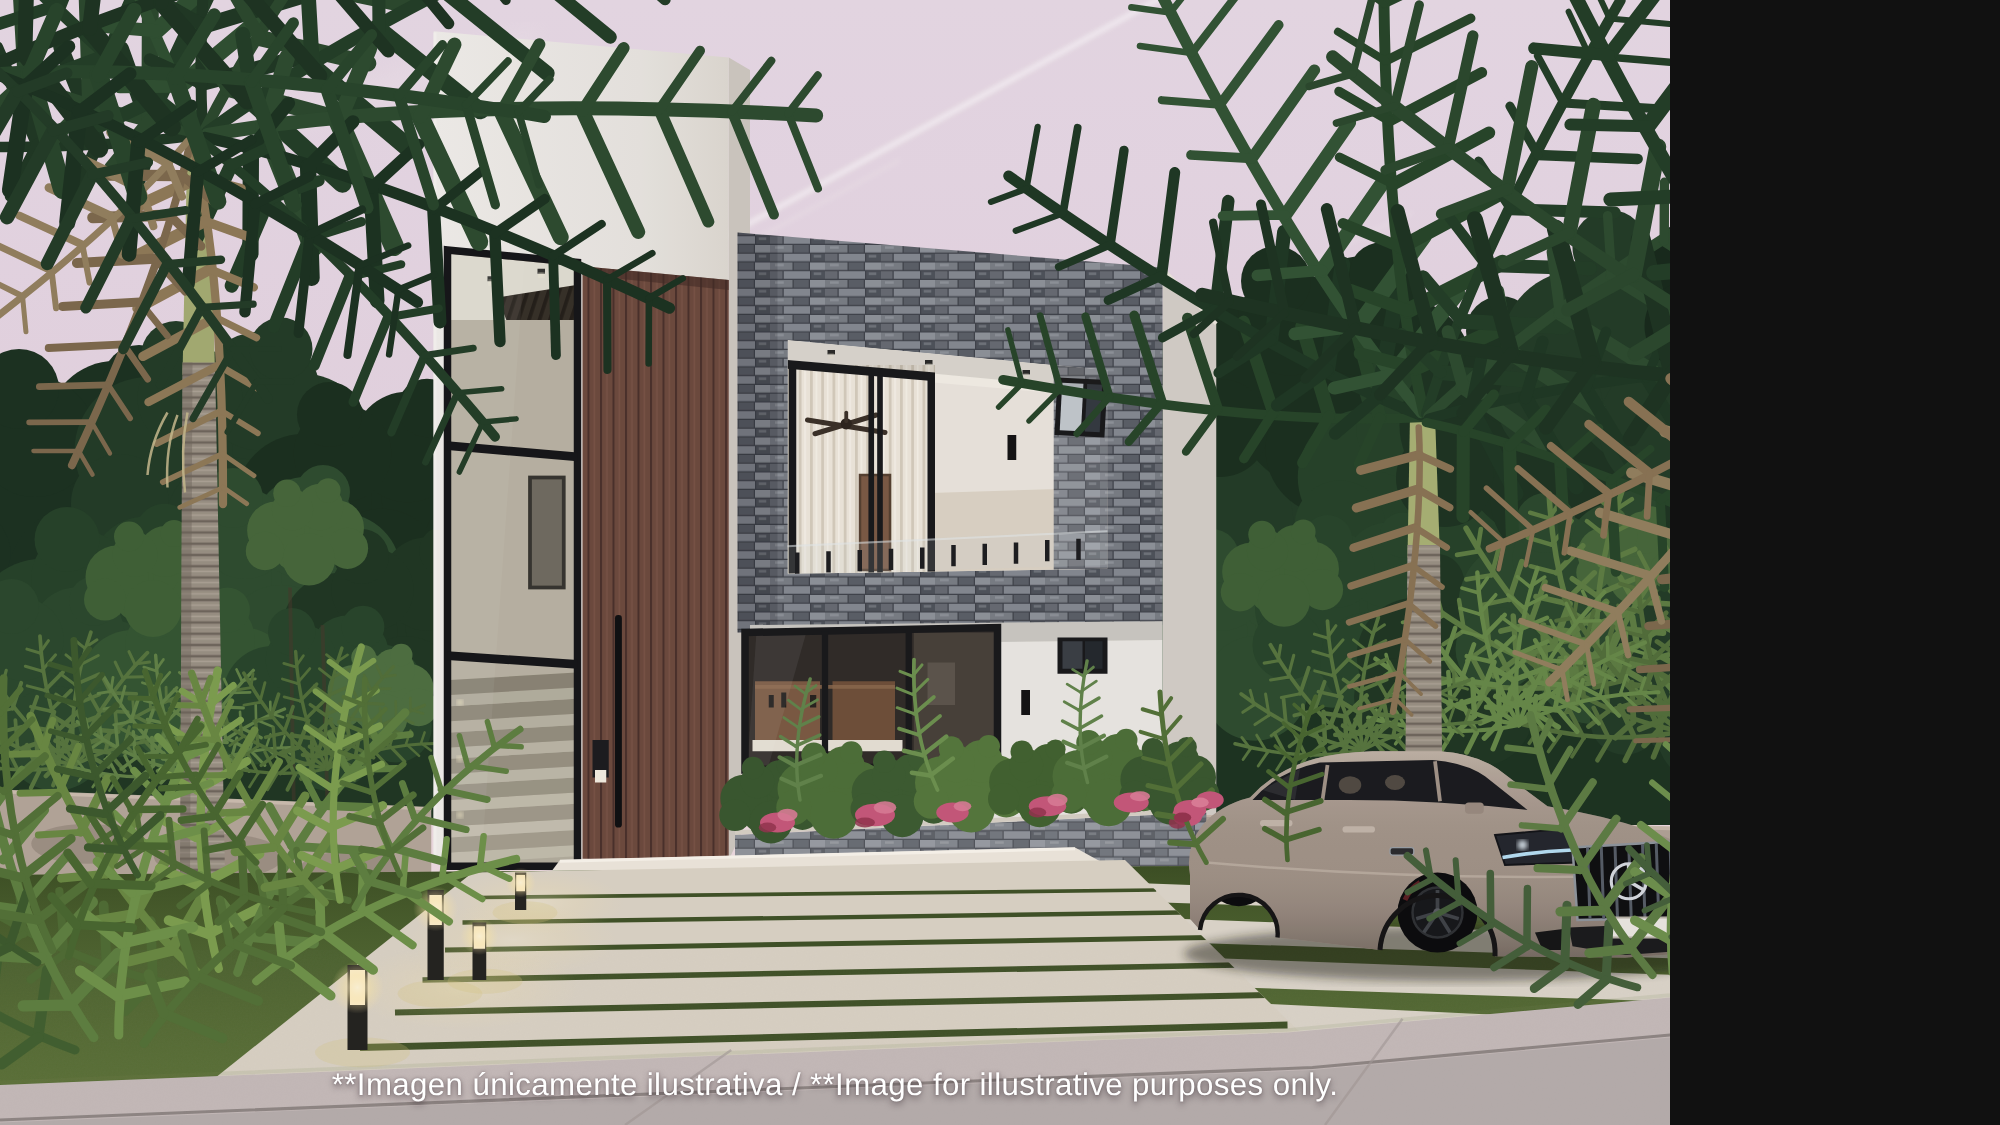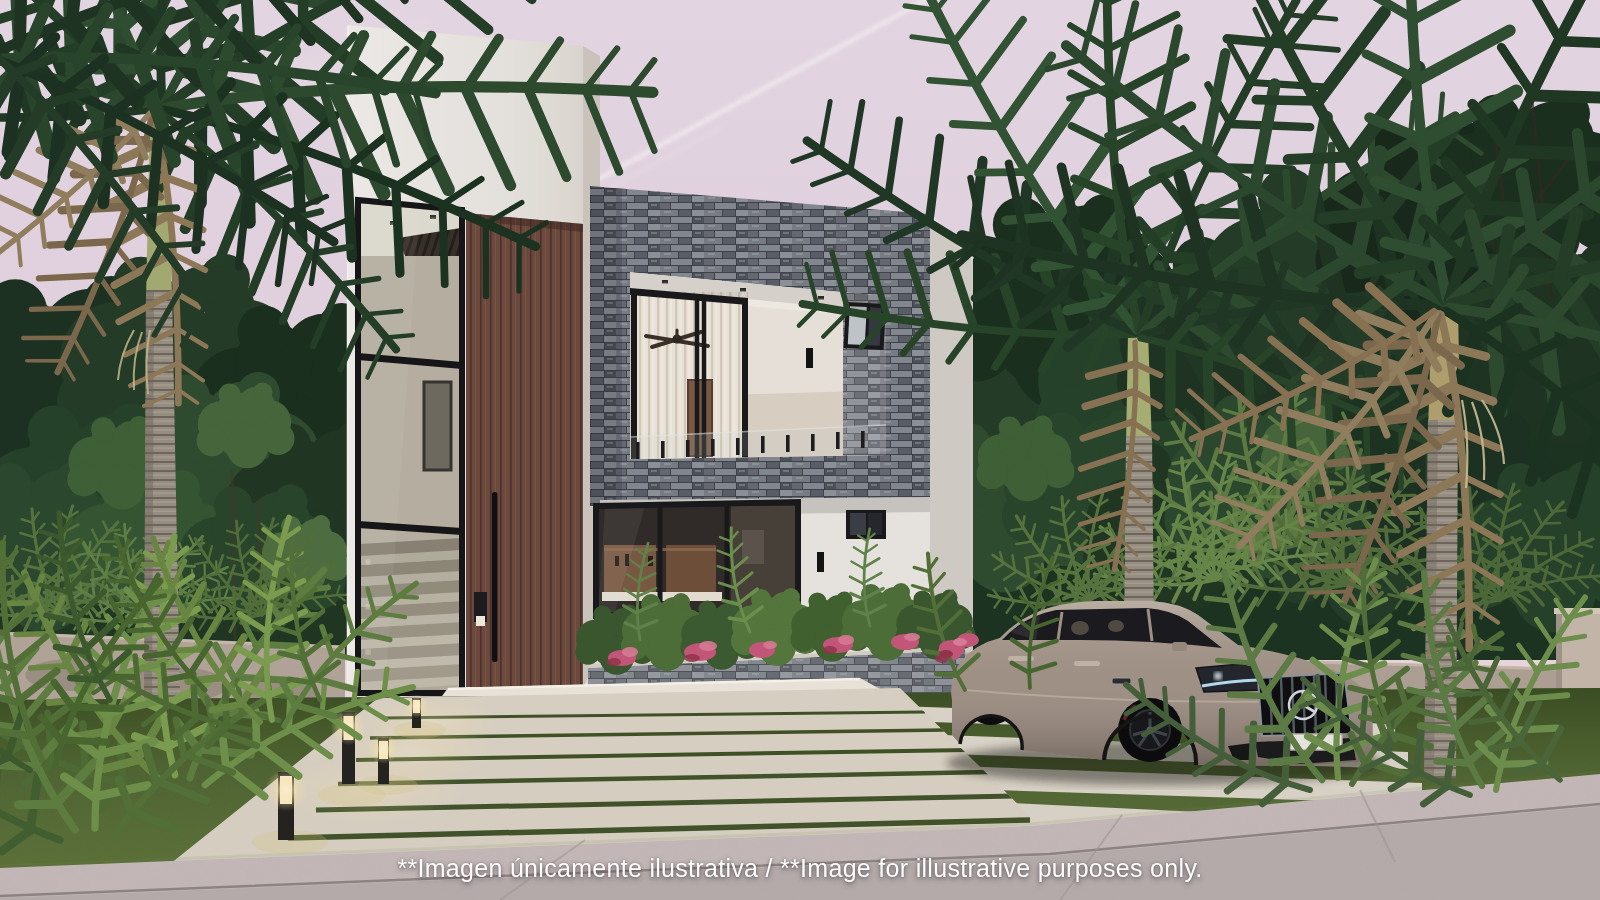--- a/index.html
+++ b/index.html
@@ -1,16 +1,16 @@
 <!DOCTYPE html>
 <html><head>
 <meta charset="utf-8">
 <style>
   html,body{margin:0;padding:0;background:#111;}
-  .scene{position:relative;width:1600px;height:900px;overflow:hidden;font-family:"Liberation Sans",sans-serif;}
+  .scene{position:relative;width:1336px;height:900px;overflow:hidden;font-family:"Liberation Sans",sans-serif;}
   .scene svg{position:absolute;left:0;top:0;display:block;}
   .disclaimer{
     position:absolute;left:0;top:854px;width:100%;
     text-align:center;color:#ffffff;font-size:25px;letter-spacing:.3px;
     text-shadow:0 2px 5px rgba(40,28,36,.55), 0 0 2px rgba(60,45,50,.4);
     font-family:"Liberation Sans",sans-serif;
   }
 </style>
 </head>
 <body>

